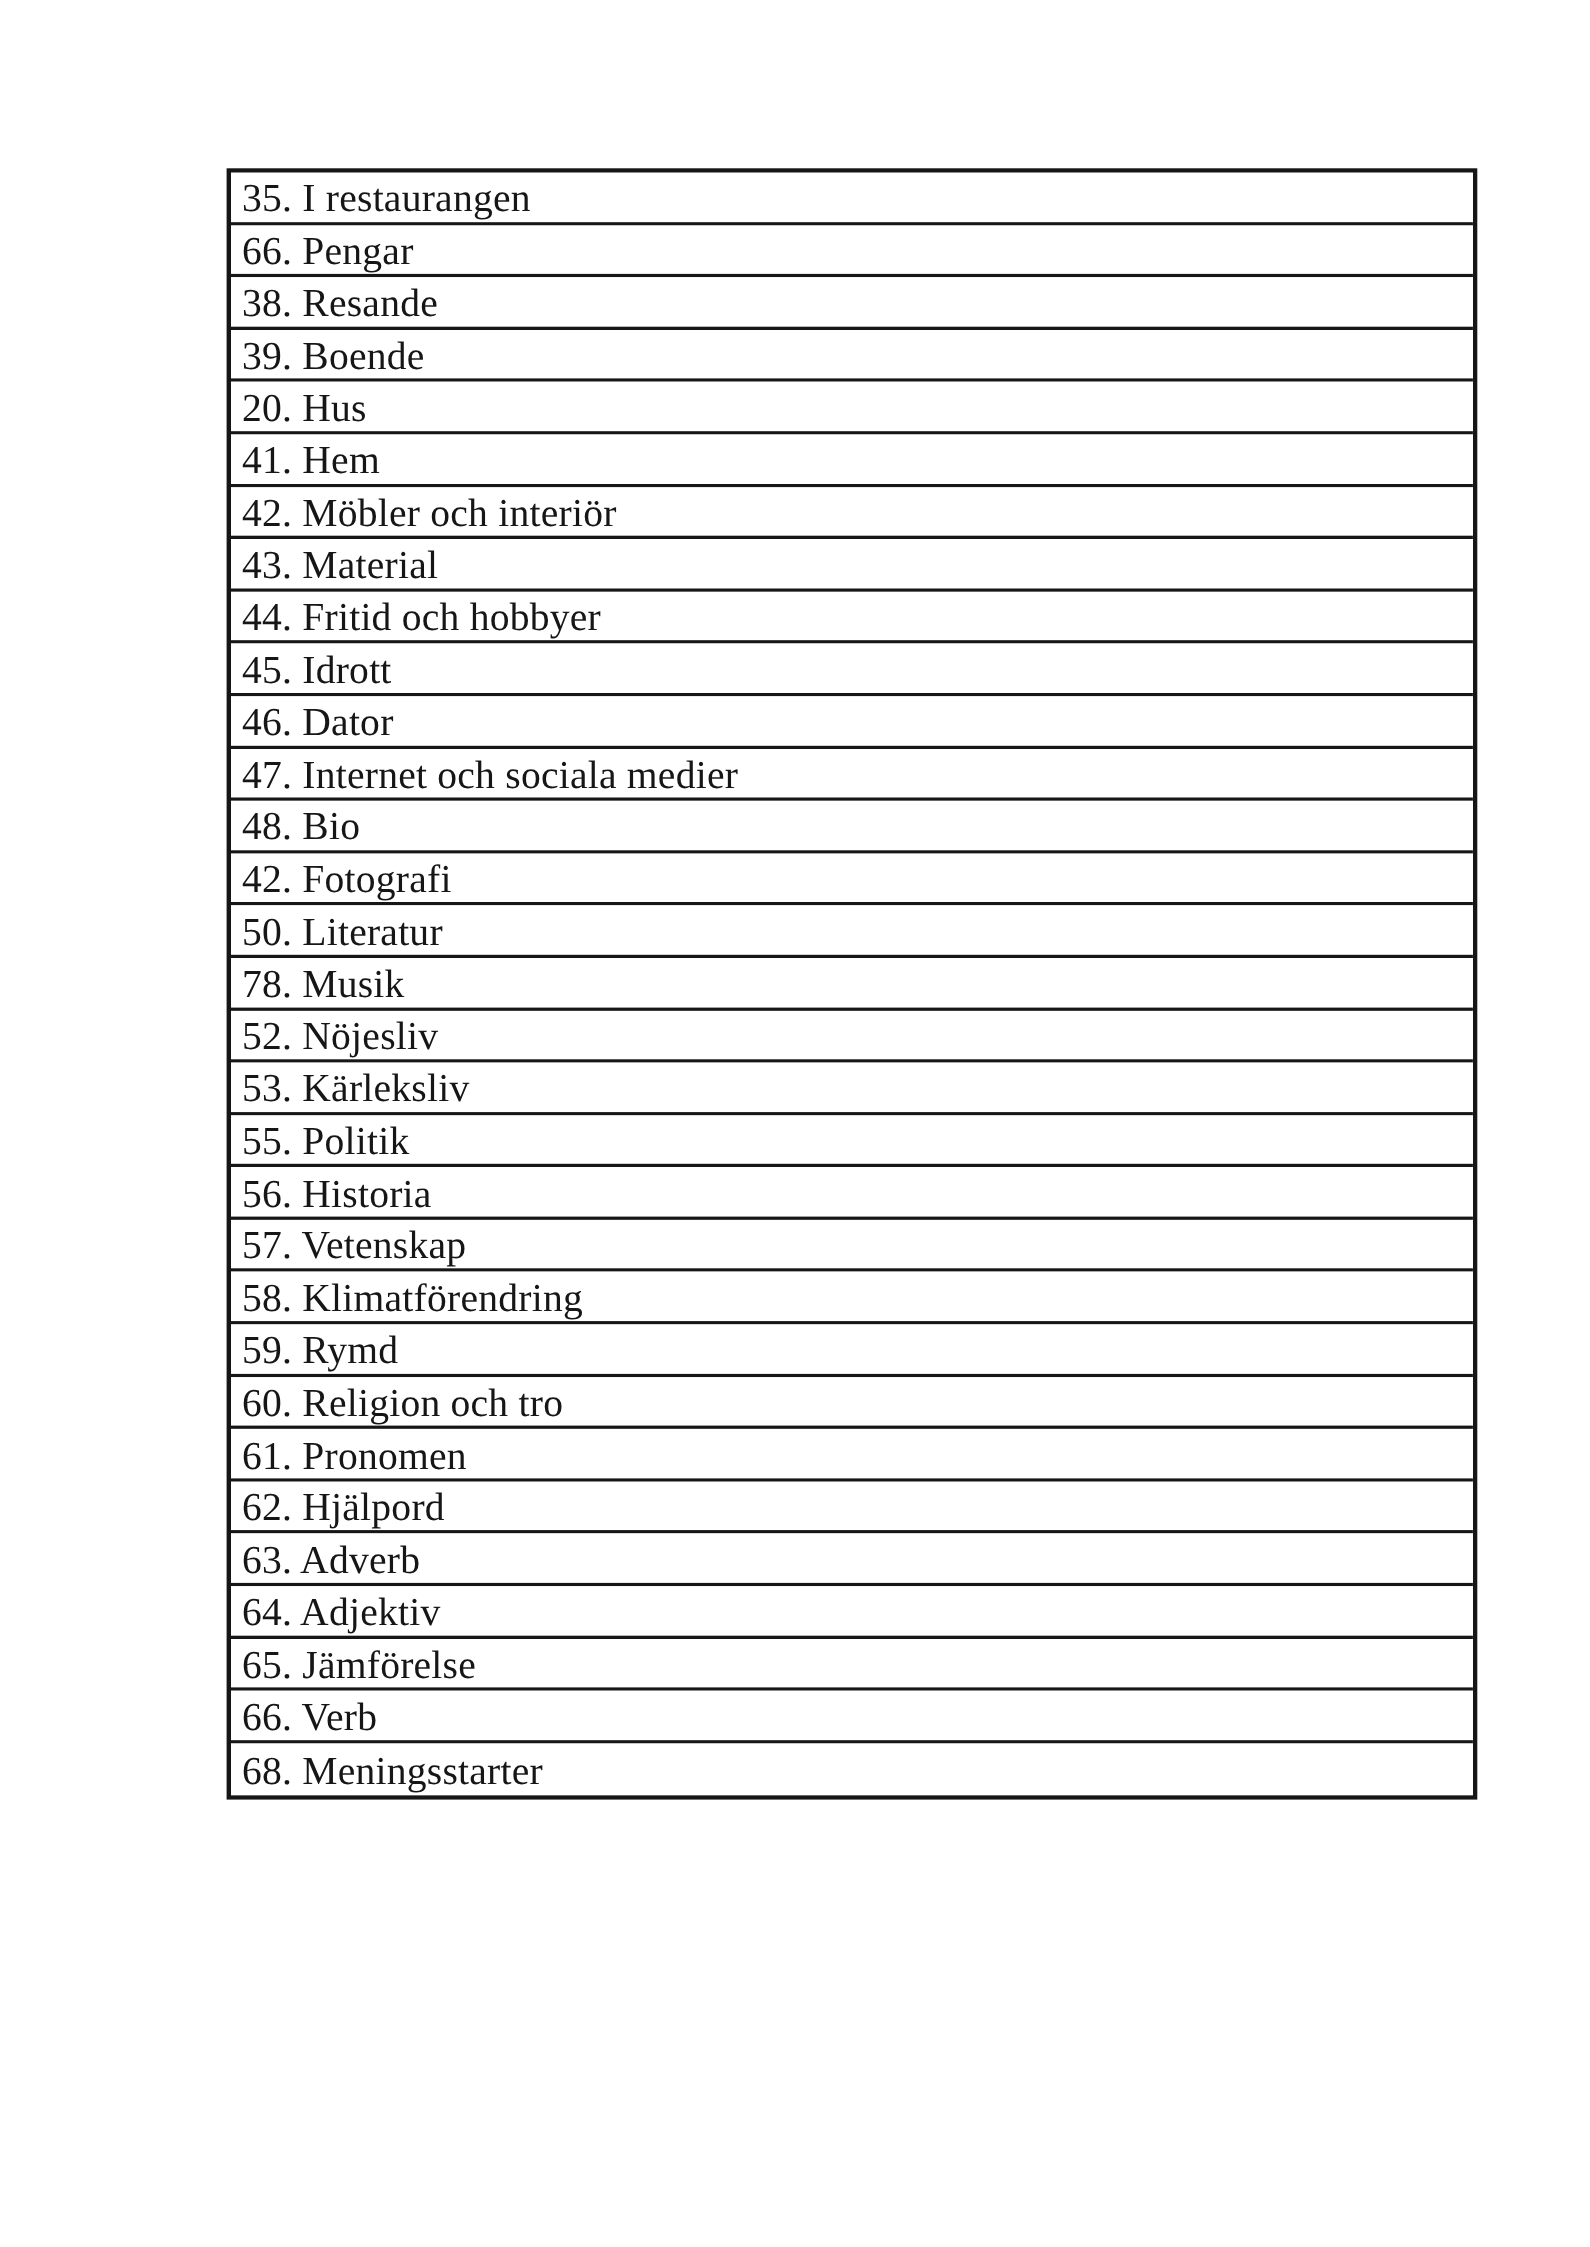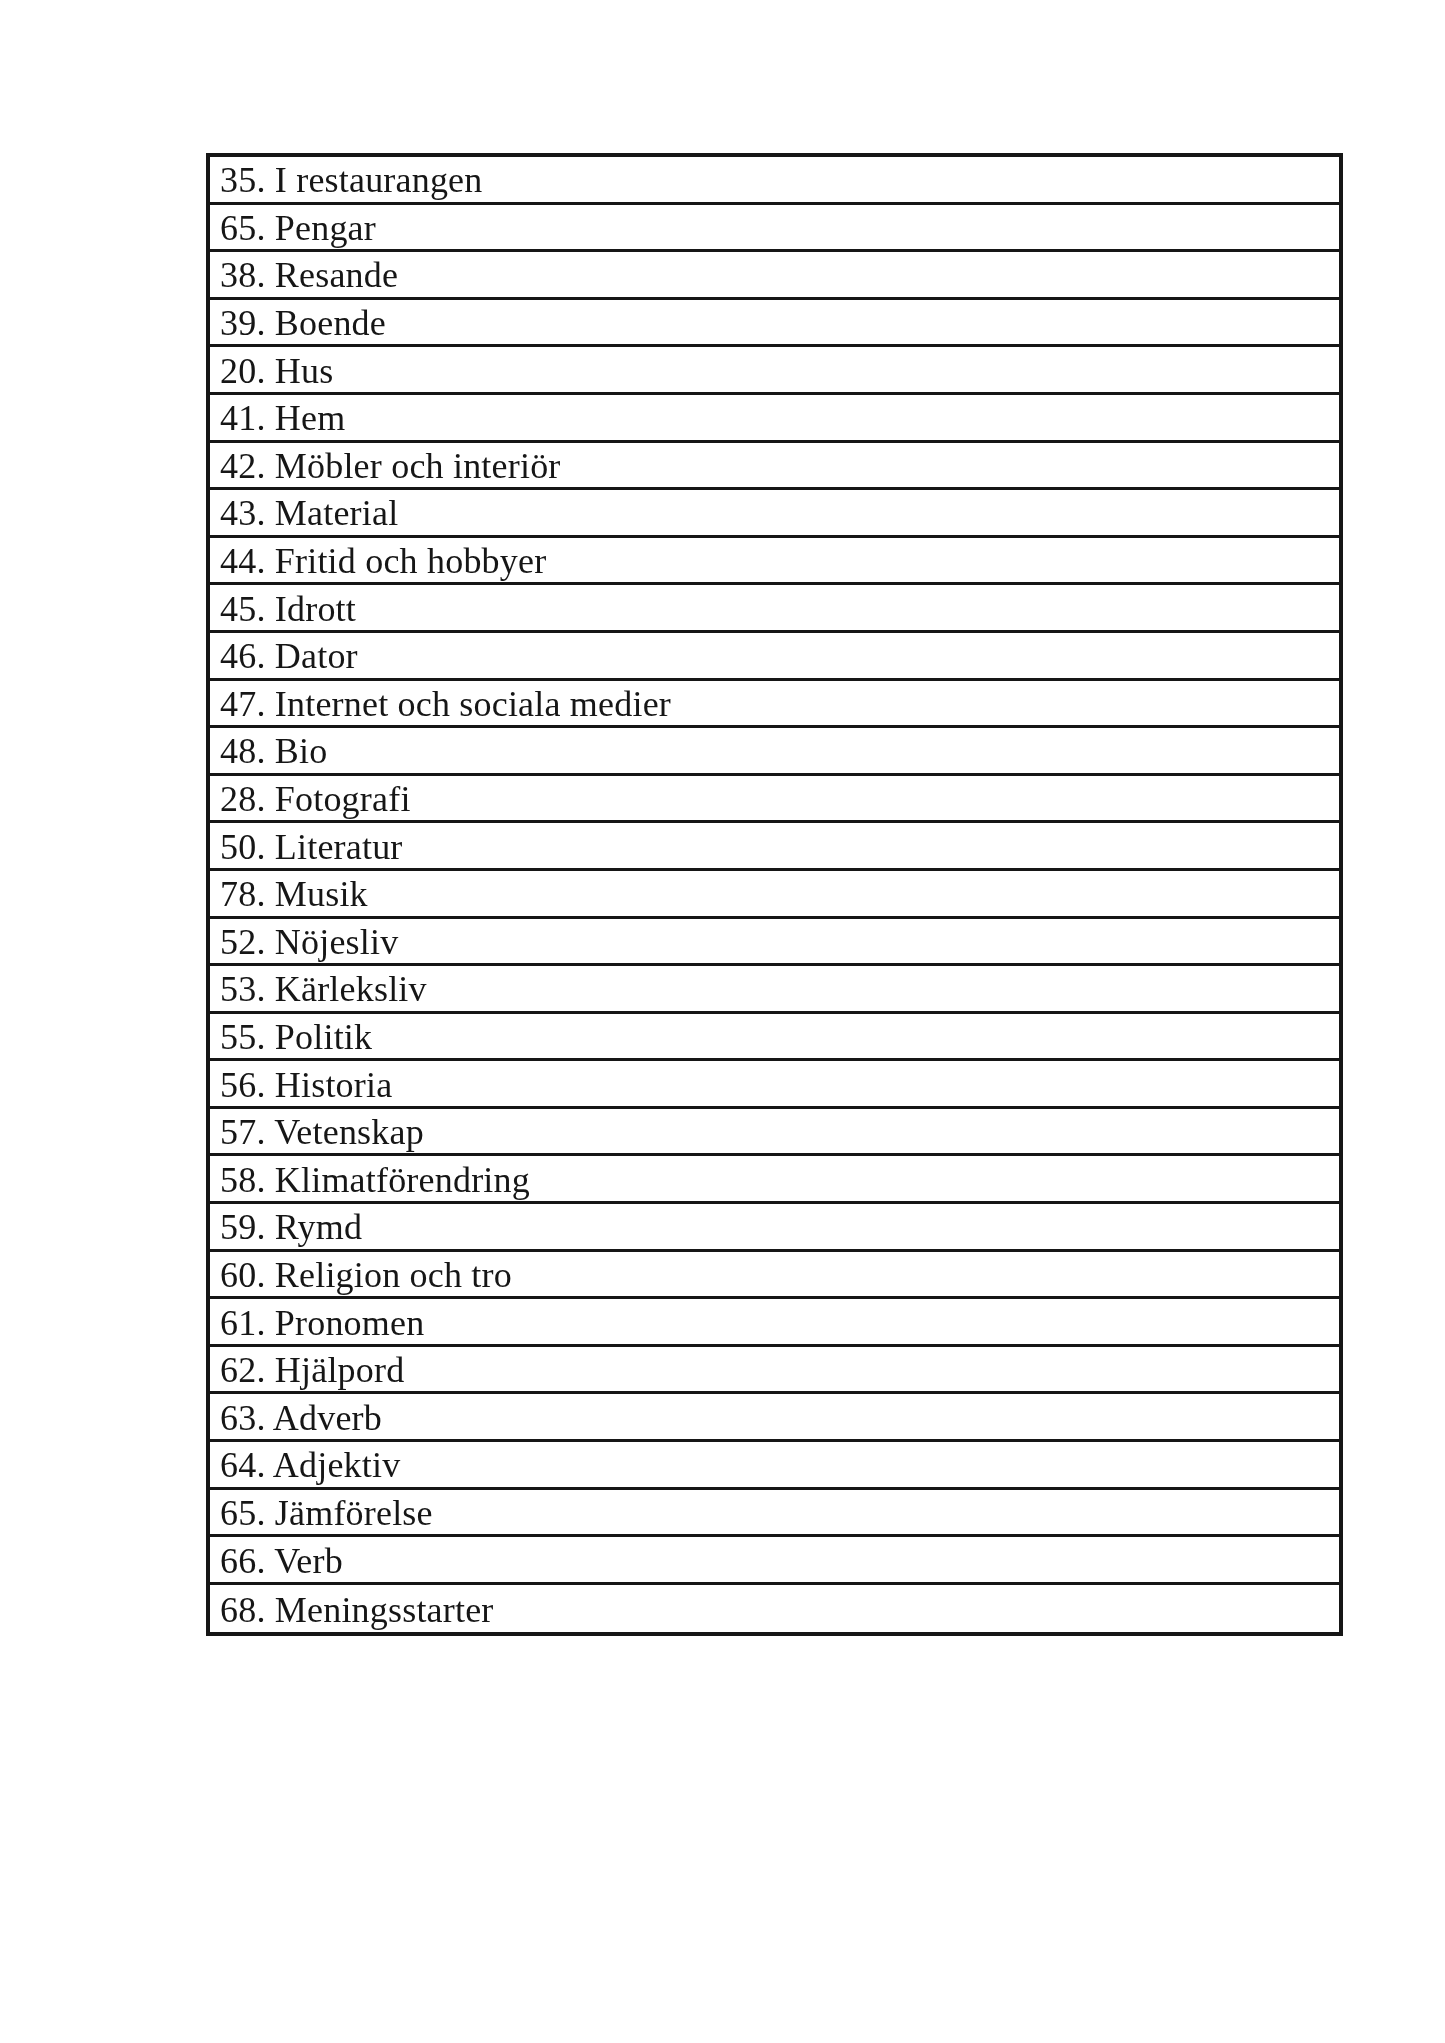--- a/index.html
+++ b/index.html
@@ -46,21 +46,21 @@
 </style>
 </head>
 <body>
 
 <div class="page">
   <div class="chapter-table">
       <div class="row">
         <span class="cell-text">35. I restaurangen</span>
       </div>
       <div class="row">
-        <span class="cell-text">65. Pengar</span>
+        <span class="cell-text">66. Pengar</span>
       </div>
       <div class="row">
         <span class="cell-text">38. Resande</span>
       </div>
       <div class="row">
         <span class="cell-text">39. Boende</span>
       </div>
       <div class="row">
         <span class="cell-text">20. Hus</span>
       </div>
@@ -82,21 +82,21 @@
       <div class="row">
         <span class="cell-text">46. Dator</span>
       </div>
       <div class="row">
         <span class="cell-text">47. Internet och sociala medier</span>
       </div>
       <div class="row">
         <span class="cell-text">48. Bio</span>
       </div>
       <div class="row">
-        <span class="cell-text">28. Fotografi</span>
+        <span class="cell-text">42. Fotografi</span>
       </div>
       <div class="row">
         <span class="cell-text">50. Literatur</span>
       </div>
       <div class="row">
         <span class="cell-text">78. Musik</span>
       </div>
       <div class="row">
         <span class="cell-text">52. Nöjesliv</span>
       </div>

